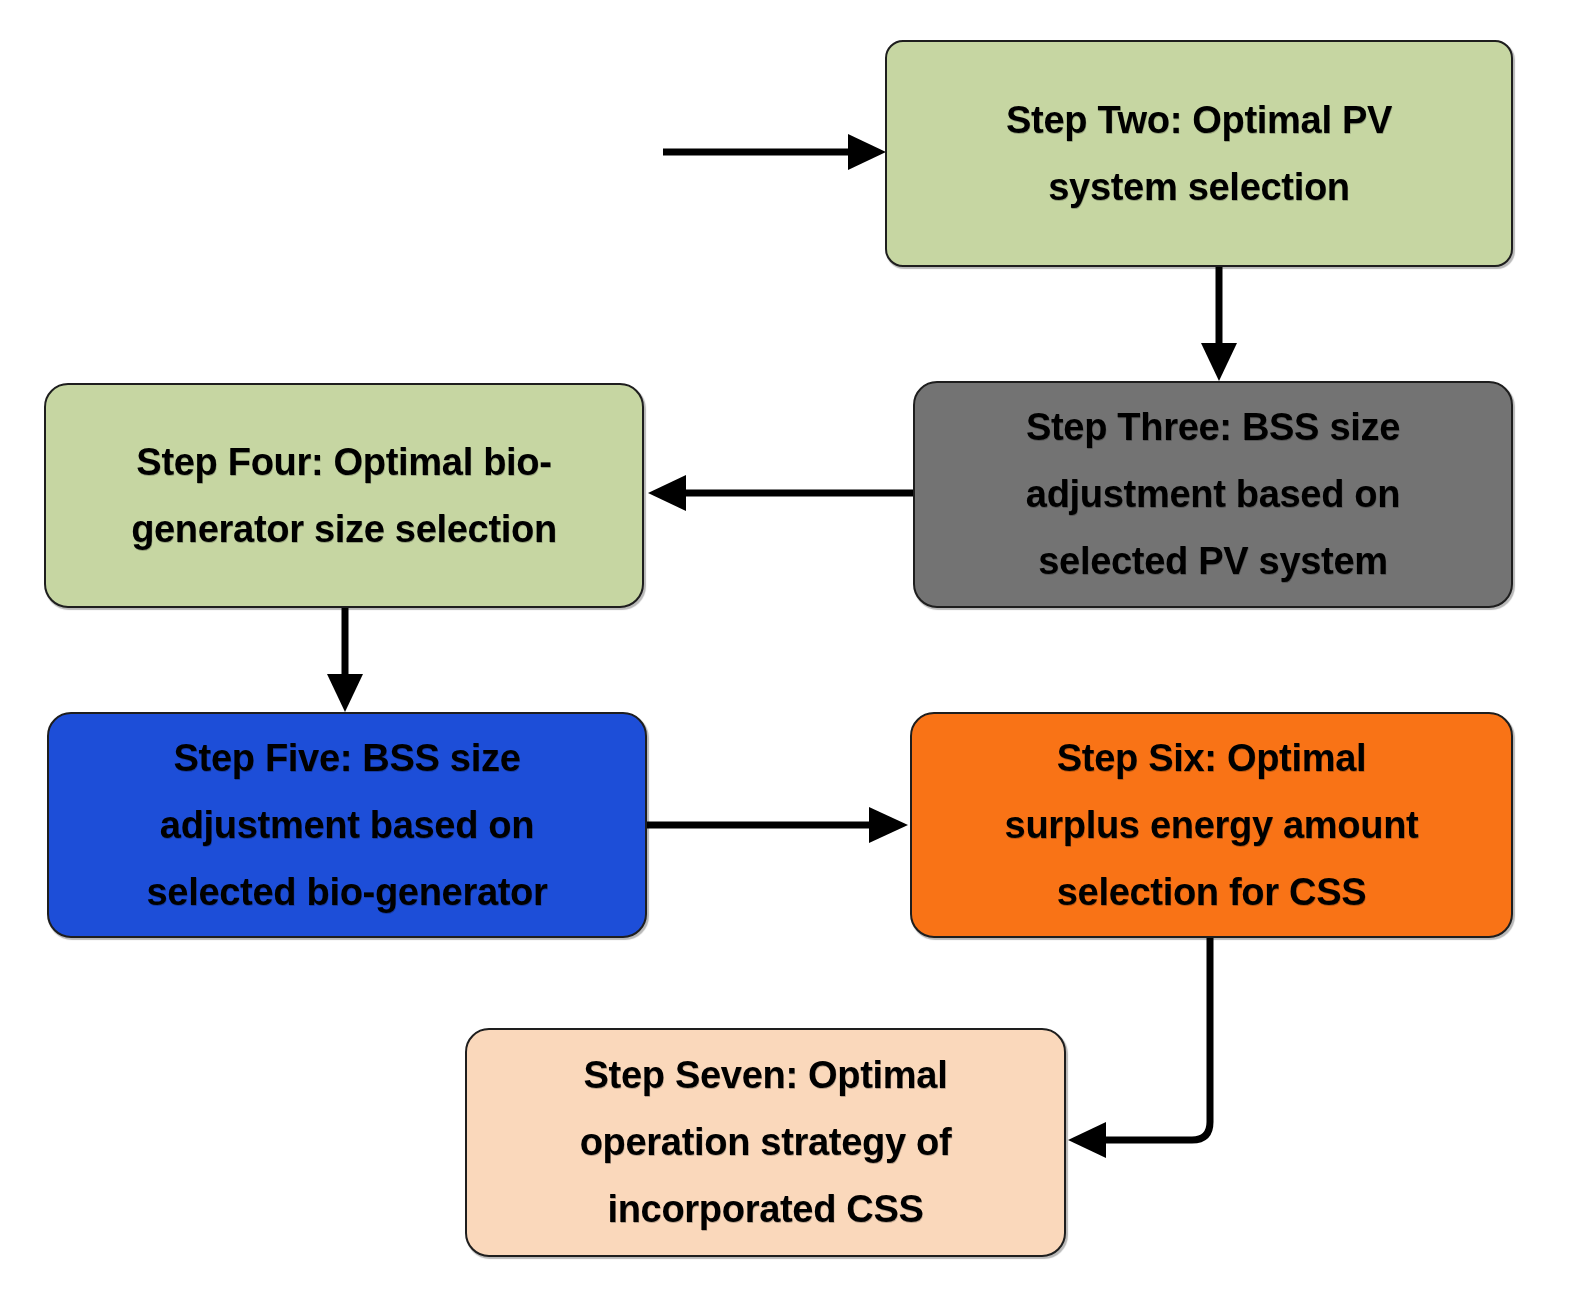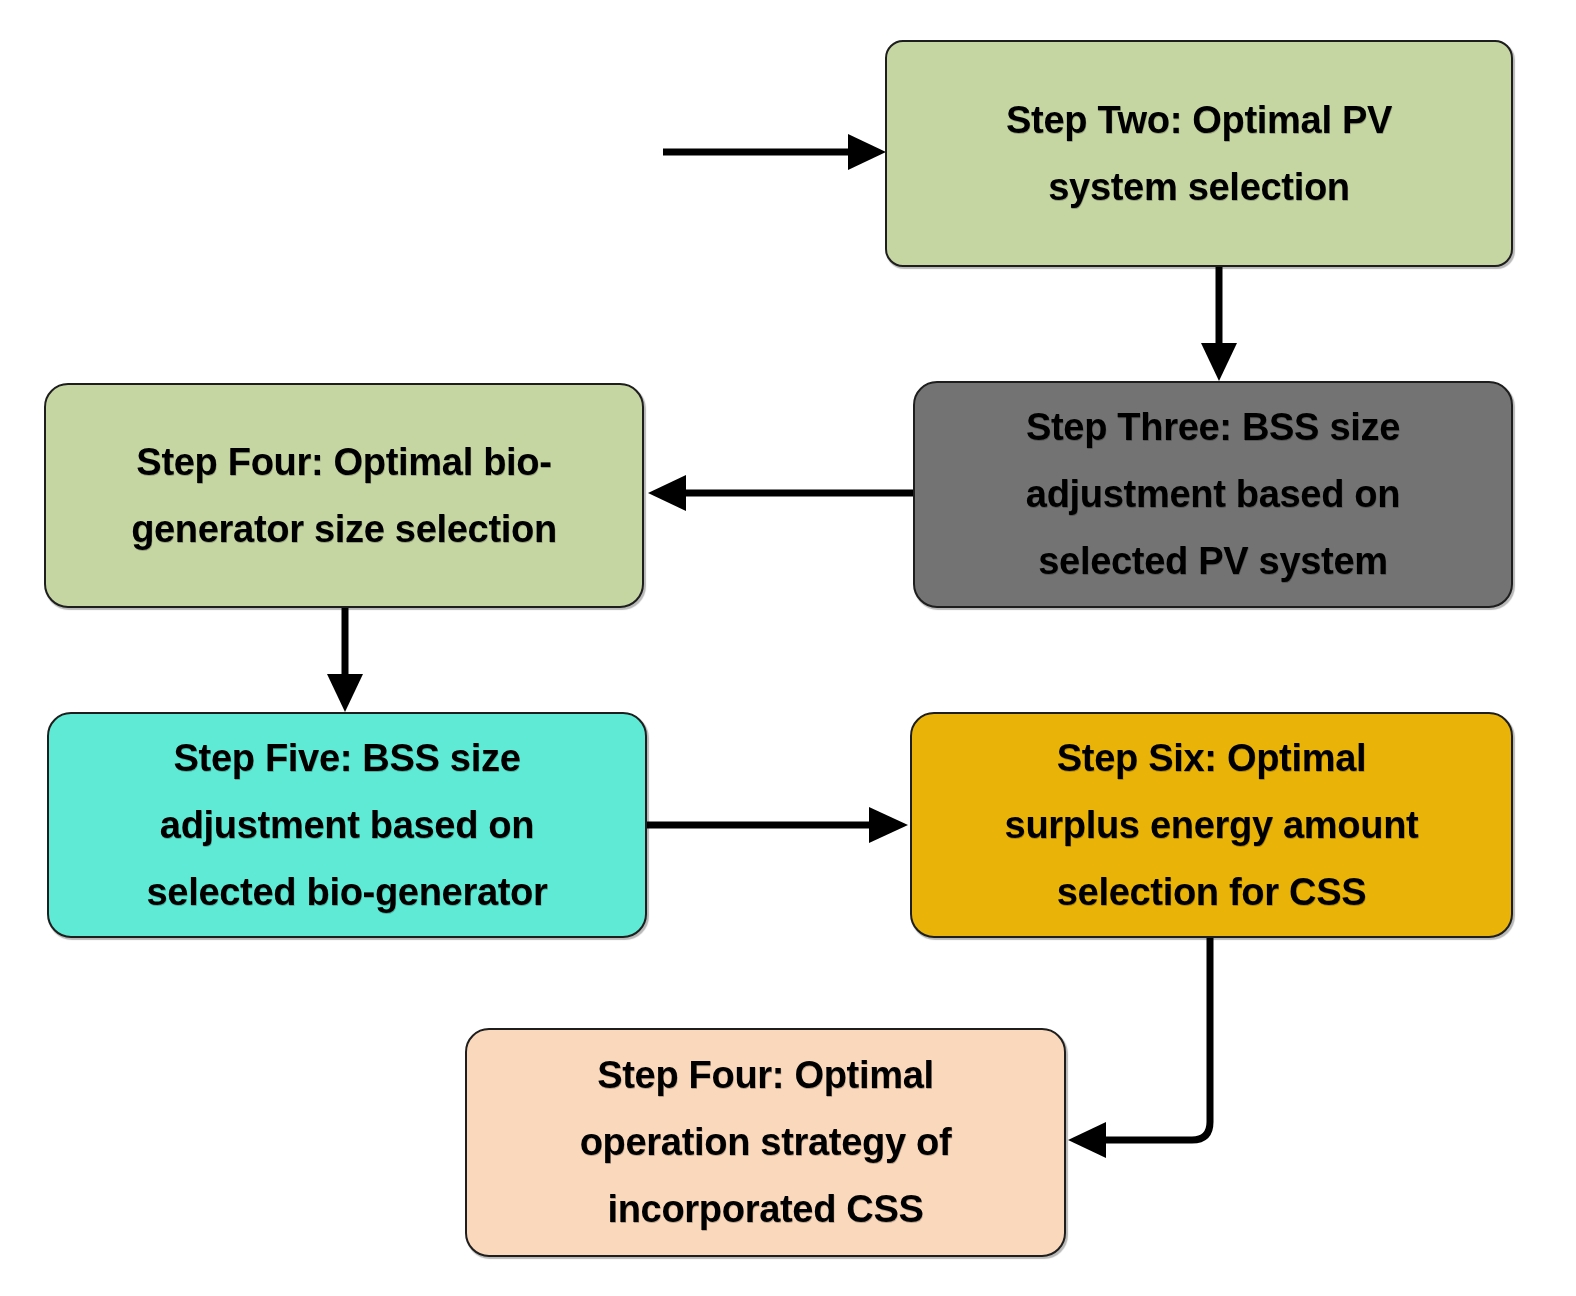--- a/index.html
+++ b/index.html
@@ -105,31 +105,31 @@
     <p class="label">Step Three: BSS size
 adjustment based on
 selected PV system</p>
   </div>
 
   <div class="box b4" style="background-color: rgb(198, 214, 162);">
     <p class="label">Step Four: Optimal bio-
 generator size selection</p>
   </div>
 
-  <div class="box b5" style="background-color: #5eead4;">
+  <div class="box b5" style="background-color: #1d4ed8;">
     <p class="label">Step Five: BSS size
 adjustment based on
 selected bio-generator</p>
   </div>
 
-  <div class="box b6" style="background-color: #eab308;">
+  <div class="box b6" style="background-color: #f97316;">
     <p class="label">Step Six: Optimal
 surplus energy amount
 selection for CSS</p>
   </div>
 
   <div class="box b7" style="background-color: rgb(250, 216, 187);">
-    <p class="label">Step Four: Optimal
+    <p class="label">Step Seven: Optimal
 operation strategy of
 incorporated CSS</p>
   </div>
 
 </div>
 
 </body></html>

